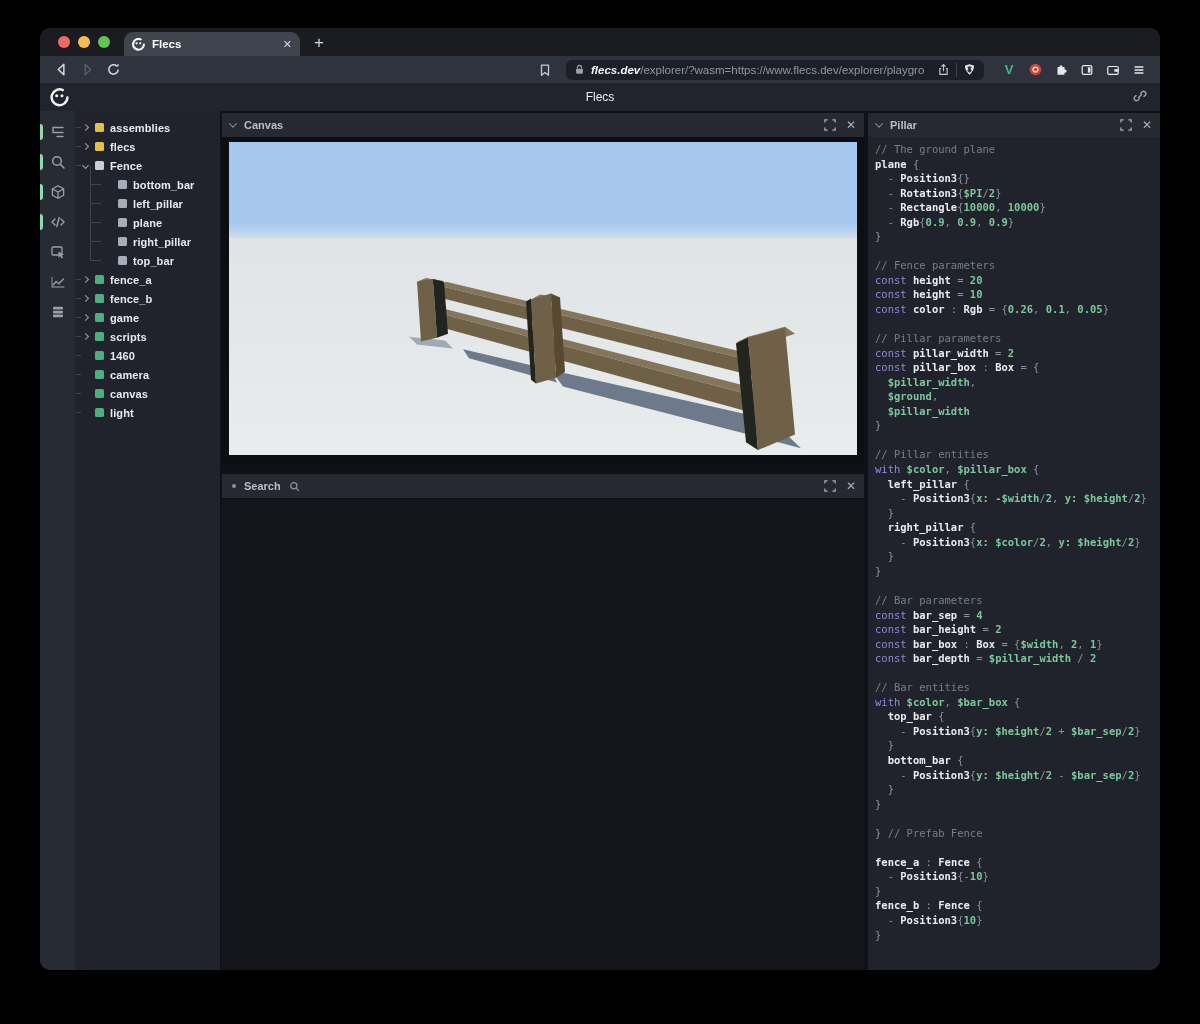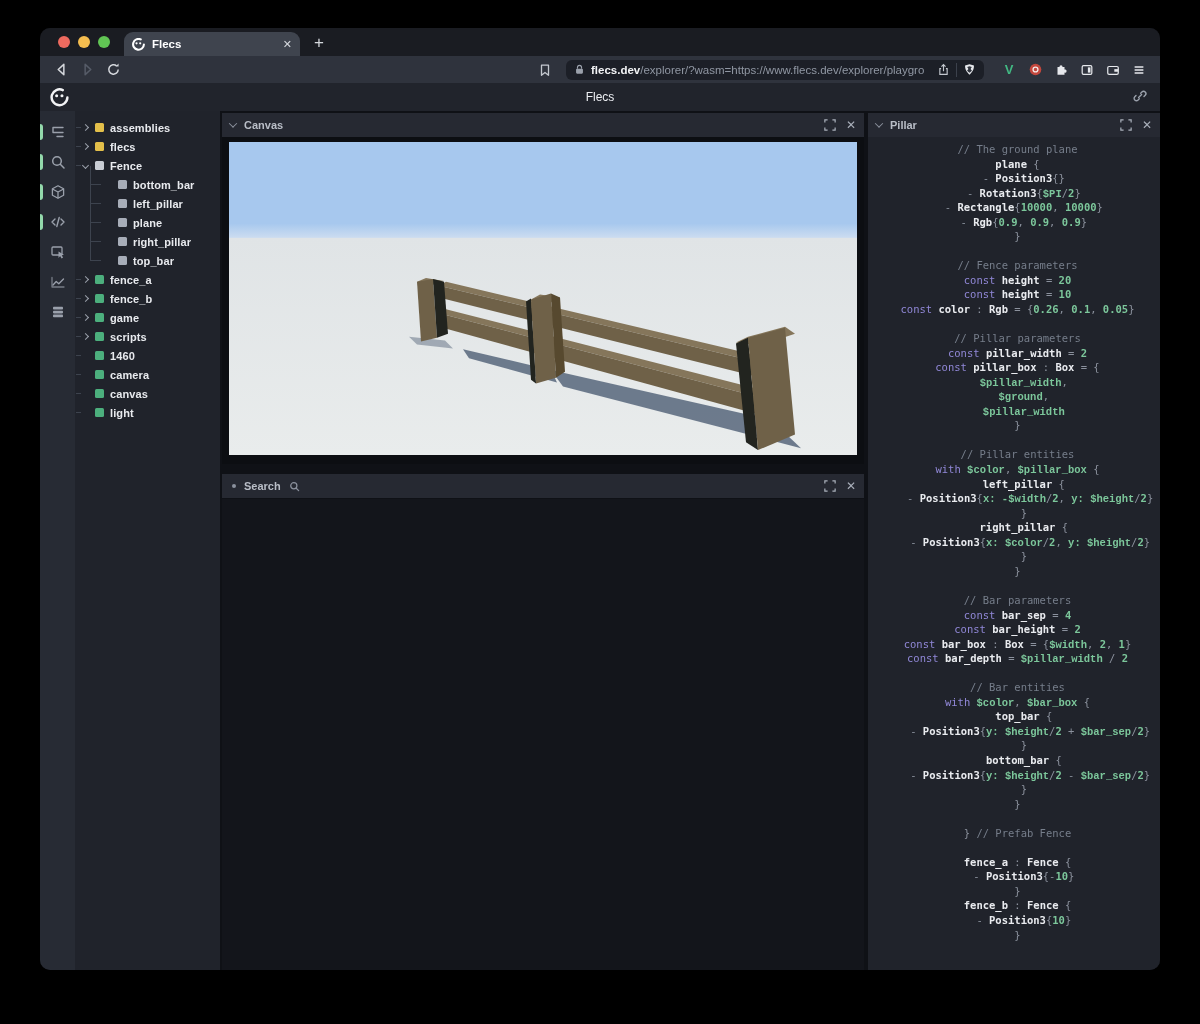--- a/index.html
+++ b/index.html
@@ -14,21 +14,21 @@
     display:flex;align-items:center;padding:0 8px;gap:7px;color:#fff;font-size:11.5px;font-weight:700;}
   .tab .grow{flex:1}
   .tabclose{color:#d6d9de;font-size:11px;font-weight:400;cursor:default;}
   .newtab{color:#d6d9de;font-size:17px;font-weight:400;margin:0 0 3px 14px;}
   .toolbar{height:27px;background:var(--chrome-toolbar,#2f333d);display:flex;align-items:center;
     padding:0 10px;gap:4px;flex:none;}
   .navbtn{width:22px;height:22px;display:flex;align-items:center;justify-content:center;flex:none;}
   .urlbar{flex:1;height:20px;background:var(--chrome-urlbar,#1c1f27);border-radius:6px;margin:0 10px 0 6px;
     display:flex;align-items:center;padding:0 8px;gap:6px;min-width:0;}
   .urltext{font-size:11.5px;white-space:nowrap;overflow:hidden;color:var(--text-dim,#9097a3);}
-  .urltext b{color:#f2f3f5;font-weight:700;}
+  .urltext b{color:#f2f3f5;font-weight:700;font-style:italic;}
   .urlbar .grow{flex:1}
   .sep{width:1px;height:14px;background:#3c414c;}
   .extbtn{width:22px;height:22px;display:flex;align-items:center;justify-content:center;flex:none;}
   .vue{color:#42b883;font-weight:800;font-size:13px;font-family:"Liberation Sans",sans-serif;}
   
   .appheader{height:28px;background:var(--app-header,#21242c);display:flex;align-items:center;
     padding:0 10px;flex:none;position:relative;}
   .apptitle{position:absolute;left:0;right:0;text-align:center;color:#eceef2;font-size:12px;font-weight:400;}
   .linkicon{position:absolute;right:12px;top:5px;}
   
@@ -64,29 +64,29 @@
   .pchev{width:8px;height:8px;display:flex;align-items:center;}
   .pchev::after{content:'';width:5px;height:5px;border-right:1.4px solid #8b919d;border-bottom:1.4px solid #8b919d;transform:rotate(45deg) translate(-1px,-1px);}
   .pdot{width:4px;height:4px;border-radius:50%;background:#8b919d;margin:0 2px;}
   .pclose{color:#aab0bb;font-size:12px;margin-left:4px;}
   .canvasbody{background:var(--canvas-frame,#0c0e12);padding:5px 7px 9px 7px;flex:none;}
   .scene{width:100%;height:313px;display:block;}
   .searchbody{flex:1;background:var(--search-bg,#13151b);margin-top:1px;}
   .gap{height:10px;flex:none;}
   
   .editor{width:292px;flex:none;display:flex;flex-direction:column;background:var(--center-bg,#0f1116);padding:2px 0 0 2px;}
-  .editorbody{flex:1;background:var(--panel-bg,#20232b);overflow:hidden;padding:5px 0 0 7px;text-align:center;}
+  .editorbody{flex:1;background:var(--panel-bg,#20232b);overflow:hidden;padding:5px 0 0 7px;}
   .code{font-family:"DejaVu Sans Mono",monospace;font-size:10.5px;line-height:14.55px;}
   .cl{white-space:pre;height:14.55px;}
   .cl .c{color:#767e8b;}
   .cl .k{color:var(--code-purple,#9188d8);}
   .cl .i{color:#e9ebef;font-weight:700;}
   .cl .p{color:#8b919d;}
   .cl .n{color:var(--code-green,#7cc79b);font-weight:700;}
-  .cl .v{color:var(--code-green,#7cc79b);font-weight:700;font-family:Liberation Mono, monospace;}
+  .cl .v{color:var(--code-green,#7cc79b);font-weight:700;}
   svg{display:block;}
 </style>
 </head>
 <body>
 
 <div class="window">
 
   <div class="tabbar">
     <div class="lights">
       <span class="light" style="background:var(--tl-red,#ee6a5f)"></span>

